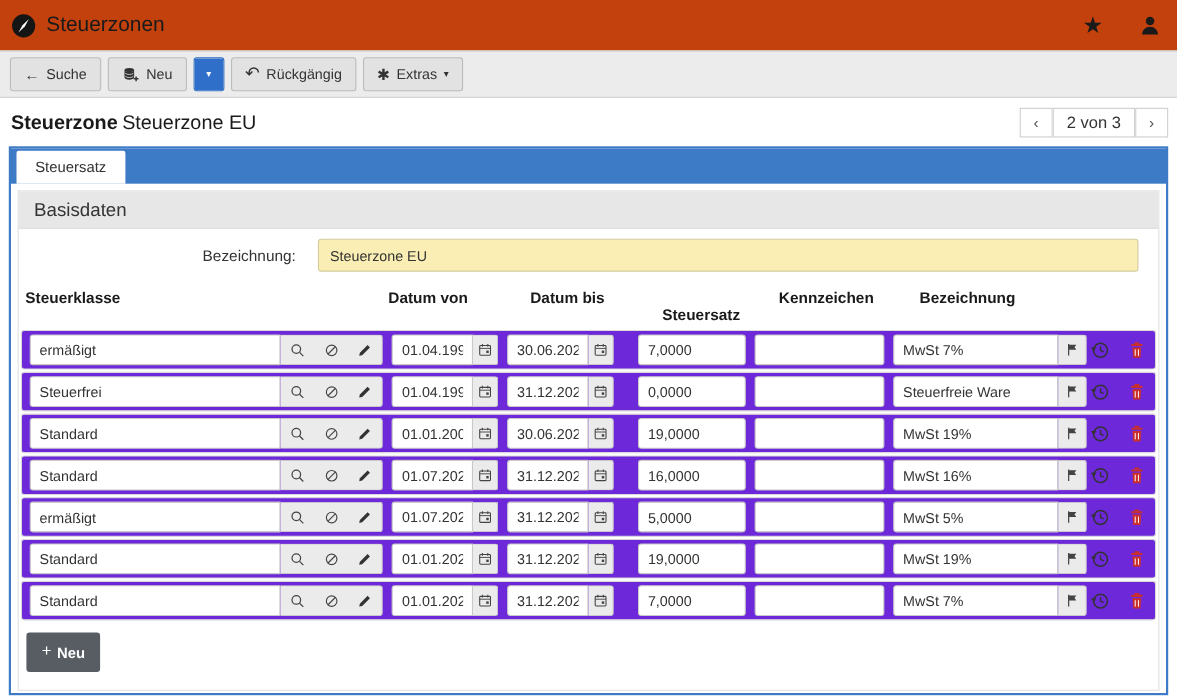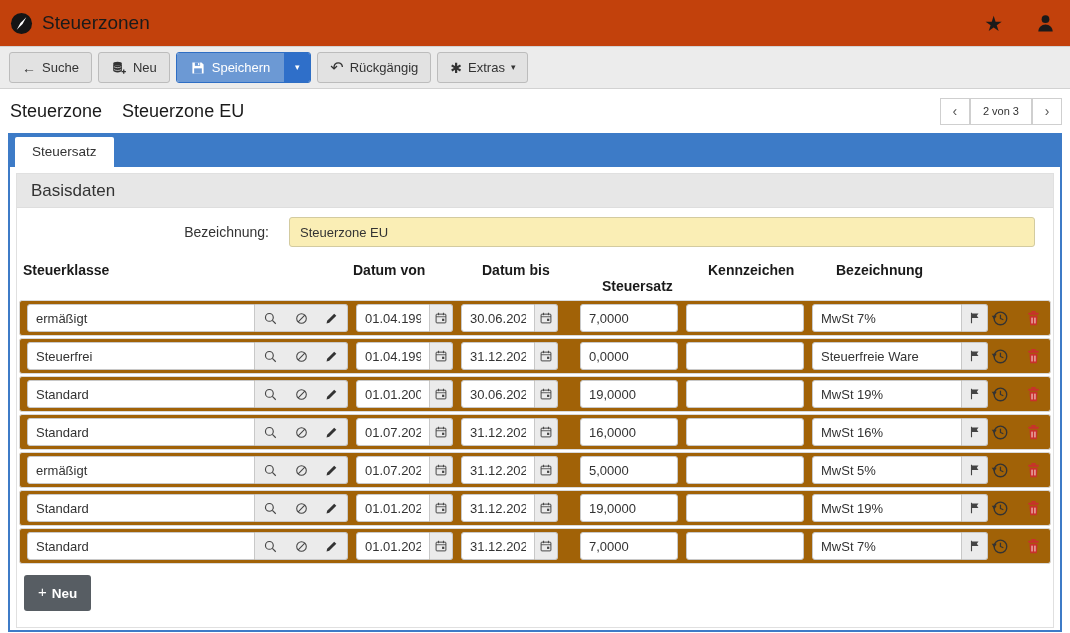--- a/index.html
+++ b/index.html
@@ -21,25 +21,25 @@
     display:flex; align-items:center; gap:6px; padding:0 12px; font-size:13px; color:#333; cursor:pointer; }
   .tbtn .glyph { font-size:14px; line-height:1; }
   .save-group { display:flex; height:31px; border:1px solid #2e6ec4; border-radius:3px; overflow:hidden; cursor:pointer; }
   .save-main { background:#6c99d4; color:#fff; display:flex; align-items:center; gap:7px; padding:0 14px; font-size:13px; }
   .save-caret { background:#2f6fc9; color:#fff; width:26px; display:flex; align-items:center; justify-content:center; font-size:9px; }
   .caret { font-size:9px; line-height:1; }
 
   
   .record-bar { height:44px; display:flex; align-items:center; padding:0 8px 0 10px; }
   .record-title { font-size:18px; color:#1a1a1a; }
-  .record-title b { font-weight:400; margin-right:20px; }
+  .record-title b { font-weight:700; margin-right:4px; }
   .pager { margin-left:auto; display:flex; }
   .pager > div { border:1px solid #cfcfcf; background:#fff; height:27px; display:flex; align-items:center; justify-content:center; }
   .pager-btn { width:30px; font-size:14px; color:#555; cursor:pointer; }
-  .pager-label { padding:0 12px; font-size:11px; color:#333; border-left:none; border-right:none; }
+  .pager-label { padding:0 12px; font-size:15px; color:#333; border-left:none; border-right:none; }
   .pager-prev { border-right:none; } .pager-next { border-left:none; }
 
   
   .panel { margin:0 8px; height:499px; border:2px solid #3d7bc7; background:#fff; }
   .tabstrip { background:#3d7bc7; height:32px; display:flex; align-items:flex-end; padding-left:5px; }
   .tab-active { background:#fff; color:#333; font-size:13.5px; padding:7px 17px 8px; border-radius:2px 2px 0 0; cursor:pointer; }
 
   
   .fieldset { margin:6px; border:1px solid #e0e0e0; }
   .section-header { background:#e7e7e7; height:34px; line-height:34px; padding-left:14px;
@@ -47,21 +47,21 @@
   .bez-row { display:flex; align-items:center; padding:9px 18px 9px 0; }
   .bez-label { width:272px; text-align:right; padding-right:20px; font-size:14px; color:#333; flex:0 0 auto; }
   .bez-input { flex:1; height:30px; background:#faeeb5; border:1px solid #d3cba0; border-radius:3px;
     padding:0 10px; font-size:13px; color:#333; font-family:inherit; }
 
   
   .thead { display:flex; padding:6px 0 6px 6px; font-size:14px; font-weight:700; color:#1a1a1a; }
   .th1{width:330px;} .th2{width:129px;} .th3{width:120px;} .th4{width:106px;margin-top:16px;} .th5{width:128px;} .th6{flex:1;}
   .rows { }
   .data-row { display:flex; align-items:center; height:36px; margin:0 2px 2px; border:1px solid #d9d9d9;
-    border-radius:3px; background:#a16207; padding-left:7px; }
+    border-radius:3px; background:#6d28d9; padding-left:7px; }
   .igroup { display:flex; height:28px; }
   .txt { height:28px; border:1px solid #c8c8c8; border-radius:3px; padding:0 8px; font-size:13px;
     color:#333; background:#fff; font-family:inherit; }
   .igroup .txt { border-radius:3px 0 0 3px; }
   .gbox { height:28px; background:#ebebeb; border:1px solid #c8c8c8; border-left:none; border-radius:0 3px 3px 0;
     display:flex; align-items:center; justify-content:center; cursor:pointer; }
   .triplet { width:93px; gap:0; }
   .iconbtn { width:31px; height:26px; display:flex; align-items:center; justify-content:center; cursor:pointer; }
   .w-klasse{width:228px;} .w-date{width:74px;} .w-cal{width:23px;} .w-satz{width:98px;} .w-kenn{width:118px;} .w-bez{width:150px;} .w-flag{width:26px;}
   .ml8{margin-left:8px;} .ml22{margin-left:22px;}
@@ -102,29 +102,20 @@
     <svg width="16" height="16" viewBox="0 0 22 22">
       <ellipse cx="9" cy="5" rx="6" ry="2.6" fill="#333"></ellipse>
       <path d="M3 5 v9.5 c0 1.5 2.7 2.6 6 2.6 s6-1.1 6-2.6 V5 c0 1.5-2.7 2.6-6 2.6 S3 6.5 3 5 z" fill="#333"></path>
       <path d="M14 9.2 c-1.1 .9-2.9 1.4-5 1.4 s-3.9-.5-5-1.4" fill="none" stroke="#e2e2e2" stroke-width="1"></path>
       <path d="M14 13 c-1.1 .9-2.9 1.4-5 1.4 s-3.9-.5-5-1.4" fill="none" stroke="#e2e2e2" stroke-width="1"></path>
       <path d="M17.5 13 v6 M14.5 16 h6" stroke="#333" stroke-width="1.8"></path>
     </svg>
     <span>Neu</span>
   </div>
   <div class="save-group">
-    <div class="save-main">
-      <svg width="14" height="14" viewBox="0 0 20 20">
-        <path d="M2 2 h13 l3 3 v13 H2 z" fill="#fff"></path>
-        <rect x="5.5" y="2" width="7.5" height="5" fill="#6c99d4"></rect>
-        <rect x="10" y="3" width="2" height="3" fill="#fff"></rect>
-        <rect x="4.5" y="10.5" width="11" height="7.5" fill="#6c99d4"></rect>
-      </svg>
-      <span>Speichern</span>
-    </div>
     <div class="save-caret">
       <span class="caret">▾</span>
     </div>
   </div>
   <div class="tbtn">
     <span class="glyph" style="font-size:16px">↶</span>
     <span>Rückgängig</span>
   </div>
   <div class="tbtn">
     <span class="glyph">✱</span>

